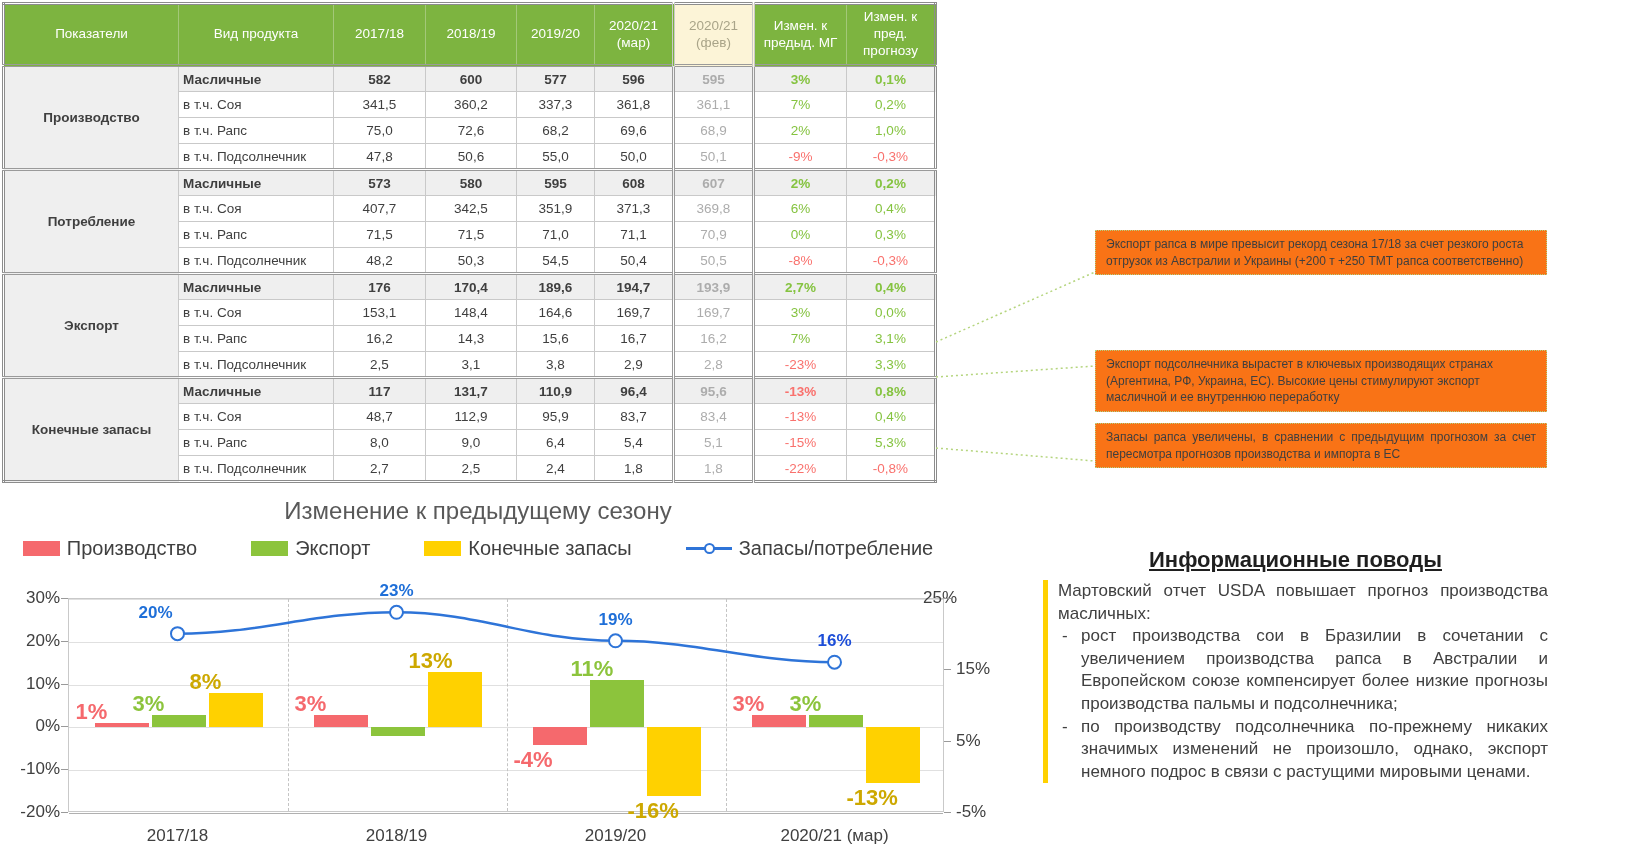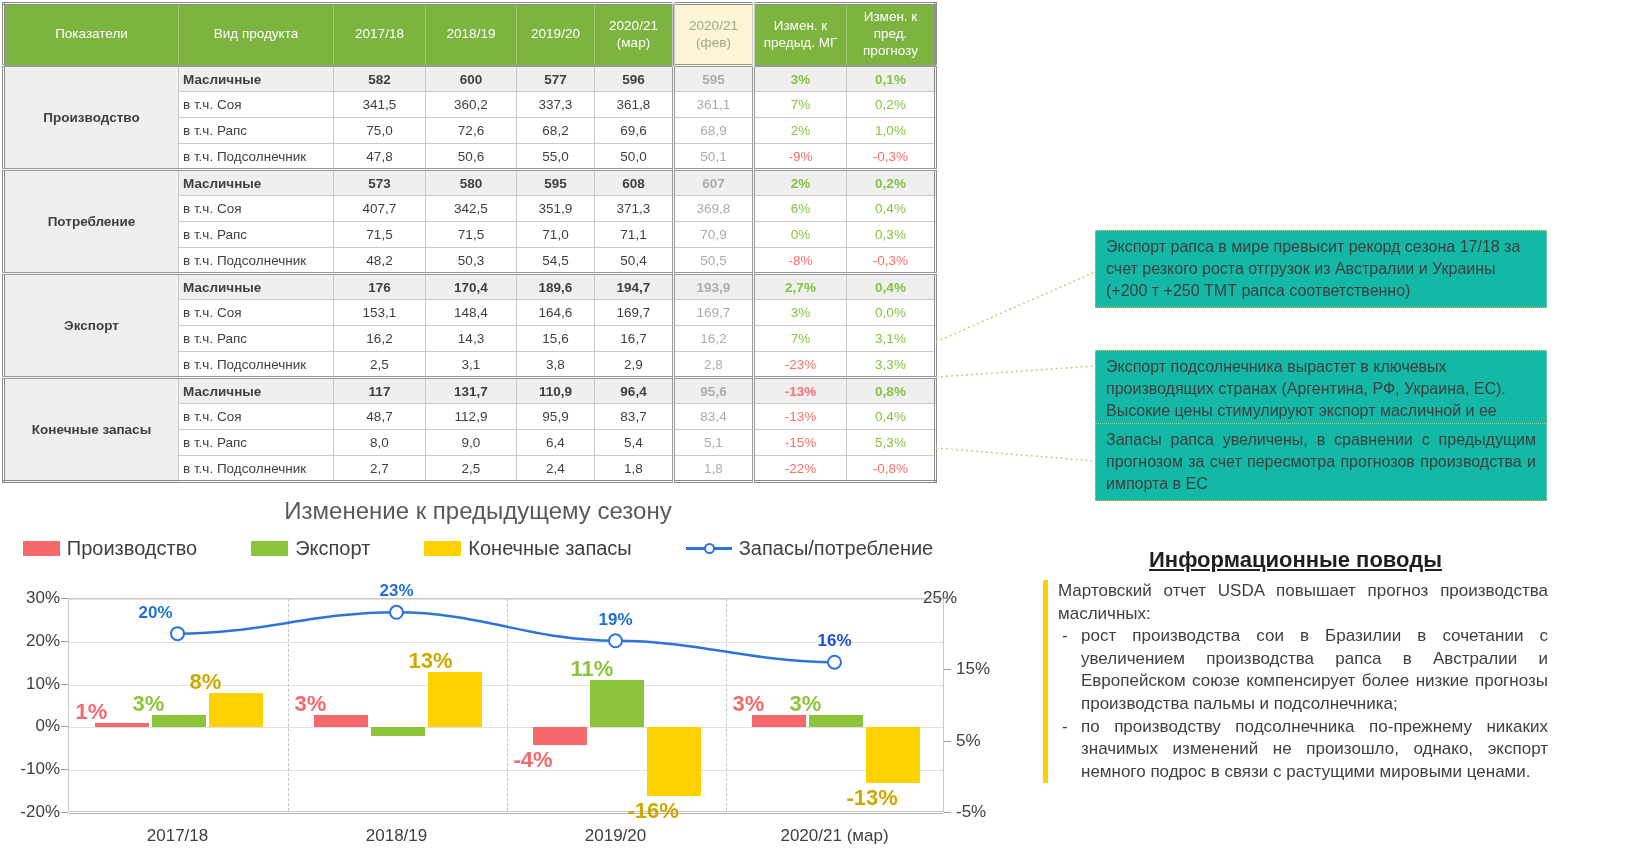--- a/index.html
+++ b/index.html
@@ -26,21 +26,21 @@
   table.usda td.pos { color:#85c340; }
   table.usda td.neg { color:#f9716d; }
   table.usda td.col-feb { border-left:3px double #9a9a9a; border-right:3px double #9a9a9a; }
   table.usda tr.group-start td { border-top:3px double #9a9a9a; }
   table.usda th.col-feb, table.usda th.col-chg { border-left:3px double #c9c9c9; }
   table.usda th.col-feb { border-right:3px double #c9c9c9; }
 
   
   .callout {
     position:absolute; left:1095px; width:452px; border:1px dotted #b3d184;
-    padding:5px 10px; font-size:16px; line-height:1.38; color:#3f3f3f; background:#14b8a6;
+    padding:5px 10px; font-size:12px; line-height:1.38; color:#3f3f3f; background:#f97316;
   }
   #callout-1 { top:230px; }
   #callout-2 { top:310px;margin-top:40px; }
   #callout-3 { top:423px; }
   #callout-3 .jtext, #callout-3 { text-align:justify; }
   #connector-svg { position:absolute; left:0; top:0; pointer-events:none; }
 
   
   #chart { position:absolute; left:0; top:495px; width:1000px; height:366px; }
   #chart-title { position:absolute; left:0; top:2px; width:956px; text-align:center;

